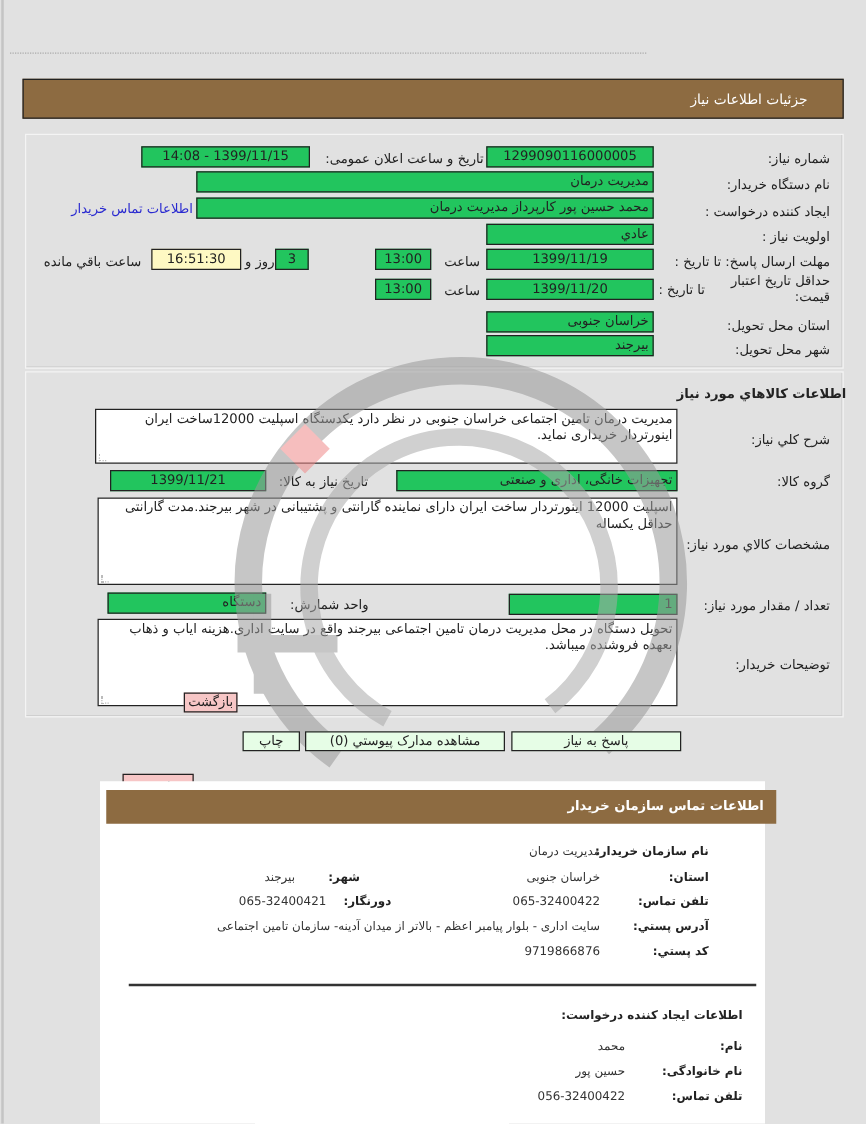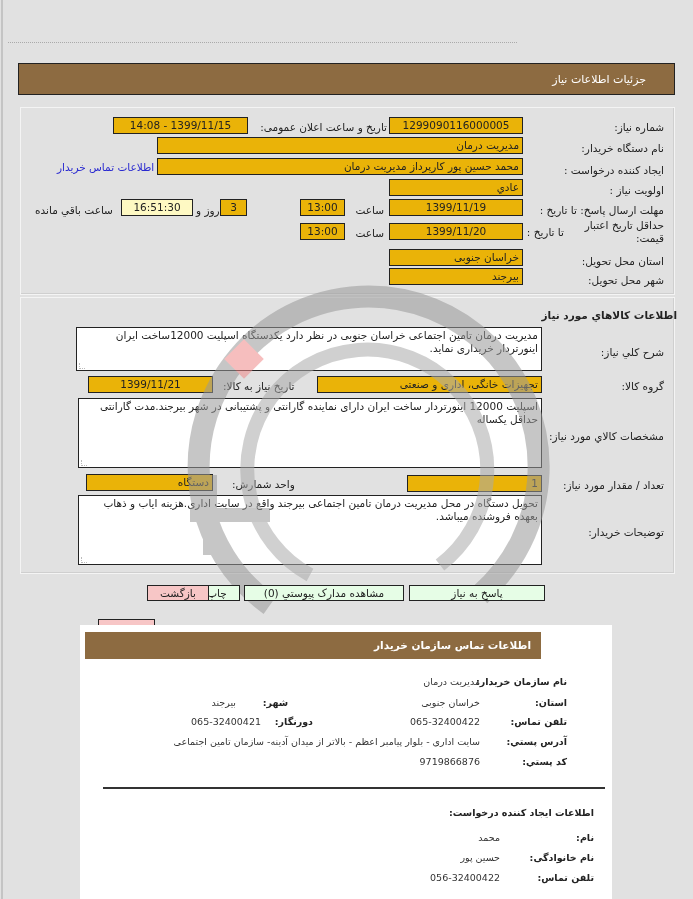--- a/index.html
+++ b/index.html
@@ -26,21 +26,21 @@
 
   .panel {
     position: absolute; left: 20px; width: 655px; border: 1px solid #f4f4f4;
     box-shadow: inset -1px -1px 0 #cfcfcf;
   }
   .panel1 { top: 107px; height: 188px; }
   .panel2 { top: 297px; height: 277px; }
 
   .lbl { position: absolute; color: #222; white-space: nowrap; font-size: 10.5px; }
   .box {
-    position: absolute; background: #eab308; border: 1px solid #222;
+    position: absolute; background: #22c55e; border: 1px solid #222;
     height: 17px; line-height: 15px; padding: 0 3px; white-space: nowrap; overflow: hidden;
     font-size: 10.5px;
   }
   .box.center { text-align: center; }
   .box.yellow { background: #fef9c3; }
   .ta {
     position: absolute; background: #fff; border: 1px solid #222;
     padding: 1px 3px; line-height: 13px; font-size: 10.5px; white-space: normal; overflow: hidden;
   }
   .ta .grip { position: absolute; left: 2px; bottom: 1px; width: 6px; height: 6px;
@@ -54,21 +54,21 @@
   }
   .btn.green { background: #e6fde6; }
   .btn.pink { background: #f7c6c6; }
 
   .watermark { position: absolute; left: 150px; top: 275px; width: 420px; height: 360px; pointer-events: none; opacity: 0.55; }
 
   .contact-card {
     position: absolute; left: 80px; top: 625px; width: 532px; height: 274px; background: #fff;
   }
   .contact-header {
-    position: absolute; left: 5px; top: 7px; width: 456px; height: 27px; background: #8d6b41;
+    position: absolute; left: 5px; top: 7px; width: 536px; height: 27px; background: #8d6b41;
   }
   .contact-header .title { position: absolute; right: 10px; top: 7px; color: #fff; font-weight: bold; font-size: 10.5px; }
   .c-lbl { position: absolute; font-weight: bold; font-size: 9.5px; color: #222; white-space: nowrap; }
   .c-val { position: absolute; font-size: 9.5px; color: #333; white-space: nowrap; }
 </style>
 </head>
 <body>
 
 <div class="left-rule"></div>
 <div class="dr"></div>
@@ -150,21 +150,21 @@
 <svg class="watermark" viewBox="0 0 420 360">
   <path d="M120 330 A170 170 0 1 1 330 320" fill="none" stroke="#999" stroke-width="22"></path>
   <path d="M160 300 A120 120 0 1 1 290 290" fill="none" stroke="#aaa" stroke-width="14"></path>
   <rect x="80" y="70" width="28" height="28" fill="#f08a8a" transform="rotate(45 94 84)"></rect>
   <path d="M60 200 L60 280 M40 240 L120 240" stroke="#999" stroke-width="14" fill="none"></path>
 </svg>
 
 <div class="btn green" style="left:409px; top:585px; width:136px;">پاسخ به نياز</div>
 <div class="btn green" style="left:244px; top:585px; width:160px;">مشاهده مدارک پيوستي (0)</div>
 <div class="btn green" style="left:194px; top:585px; width:46px;">چاپ</div>
-<div class="btn pink" style="left:147px; top:585px; width:62px;">بازگشت</div>
+<div class="btn pink" style="left:147px; top:554px; width:43px;">بازگشت</div>
 <div class="btn pink" style="left:98px; top:619px; width:57px;text-align:center;">خروج</div>
 
 <div class="contact-card">
   <div class="contact-header">
     <span class="title">اطلاعات تماس سازمان خريدار</span>
   </div>
 </div>
 
 <span class="c-lbl" style="right:126px; top:676px;">نام سازمان خريدار:</span>
 <span class="c-val" style="right:213px; top:676px;">مديريت درمان</span>

